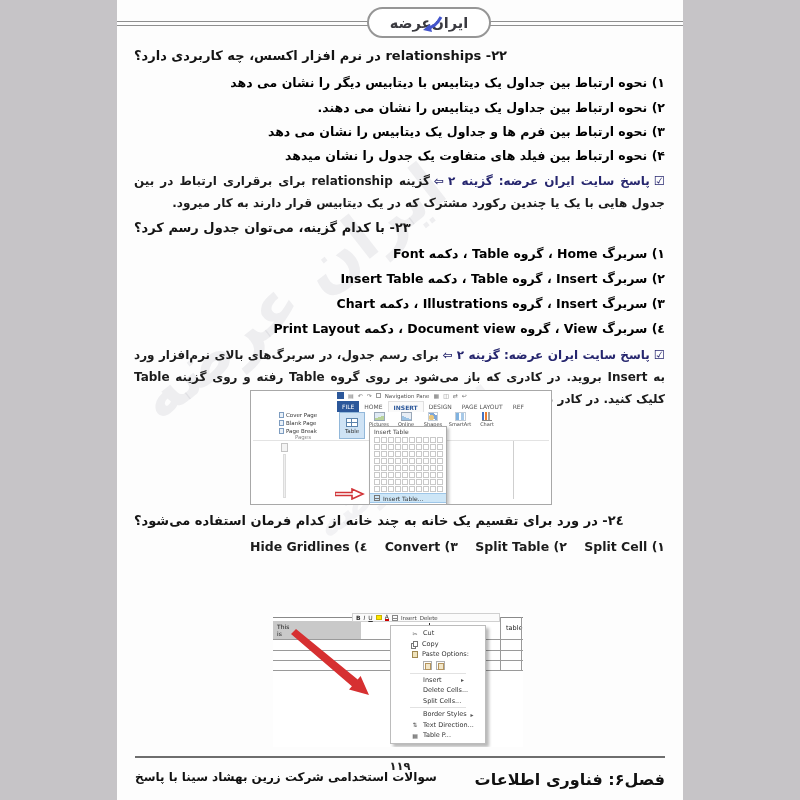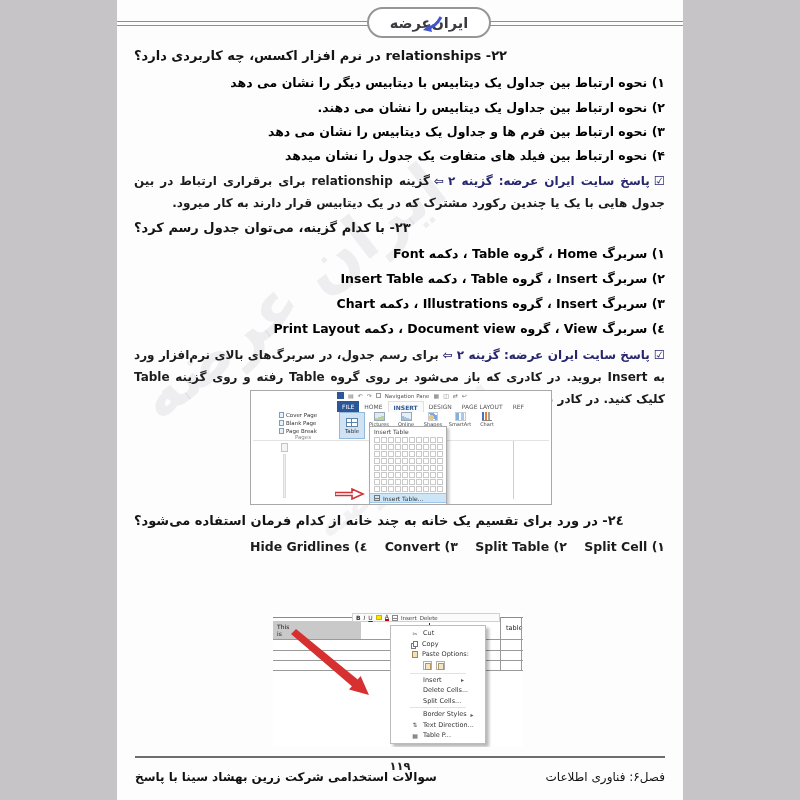--- a/index.html
+++ b/index.html
@@ -40,21 +40,21 @@
   .ans .chk { color:#26266e; font-size:12.5px; margin-left:4px; }
   .ans .lead { color:#26266e; font-weight:700; margin-left:4px; }
   .ans .arw { color:#26266e; font-weight:700; margin-left:4px; }
   .optrow { position:absolute; top:539px; right:18px; left:133px; direction:rtl;
     display:flex; justify-content:space-between; font-size:12.5px; font-weight:600; color:#1c1c1c; z-index:2; }
 
   
   .foot-rule { position:absolute; top:756px; left:18px; right:18px; height:2px; background:#6e6e6e; }
   .pagenum { position:absolute; top:759px; left:0; width:100%; text-align:center;
     font-size:11.5px; font-weight:600; color:#222; }
-  .f-right { position:absolute; top:770px; right:18px; direction:rtl; font-size:12px; font-weight:400; color:#111; }
+  .f-right { position:absolute; top:770px; right:18px; direction:rtl; font-size:16px; font-weight:700; color:#111; }
   .f-left  { position:absolute; top:770px; left:18px;  direction:rtl; font-size:12px; font-weight:700; color:#111; }
 
   
   #shot1 { position:absolute; left:133px; top:390px; width:302px; height:115px;
     background:#fff; border:1px solid #a8a8a8; z-index:3; overflow:hidden; font-family:"DejaVu Sans", sans-serif; }
   .s1-qat { position:absolute; top:1px; left:86px; display:flex; gap:4px; align-items:center;
     font-size:6px; color:#777; }
   .s1-word-ic { width:7px; height:7px; background:#2b579a; display:inline-block; }
   .s1-qat .chkbx { width:5px; height:5px; border:1px solid #999; display:inline-block; }
   .s1-qat .navlbl { font-size:5.5px; color:#555; }

